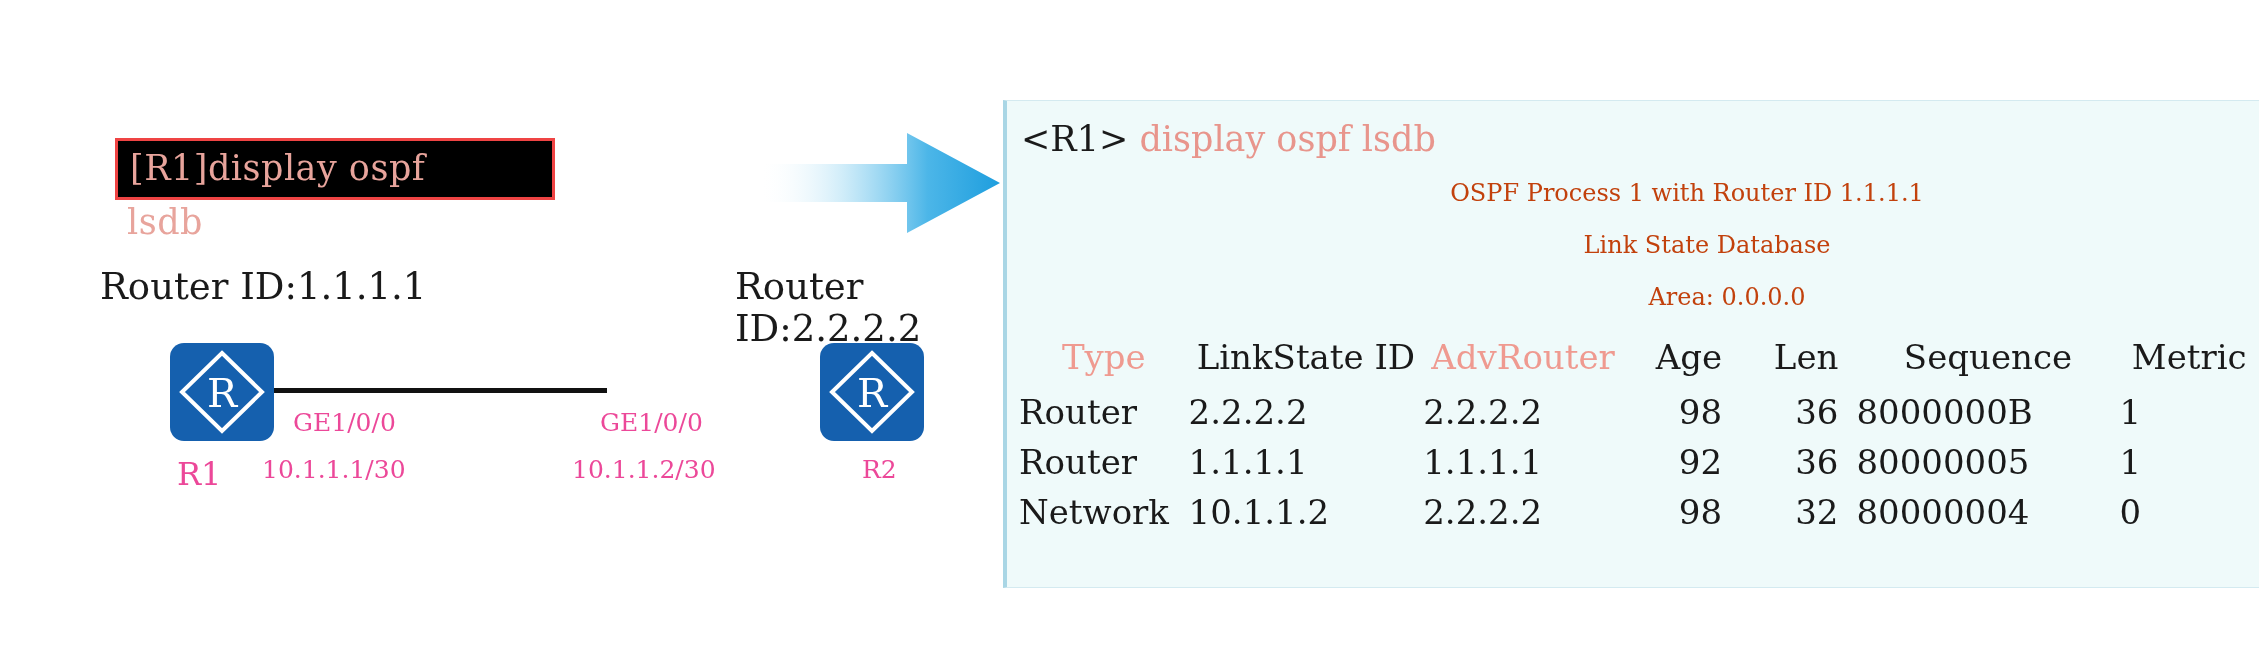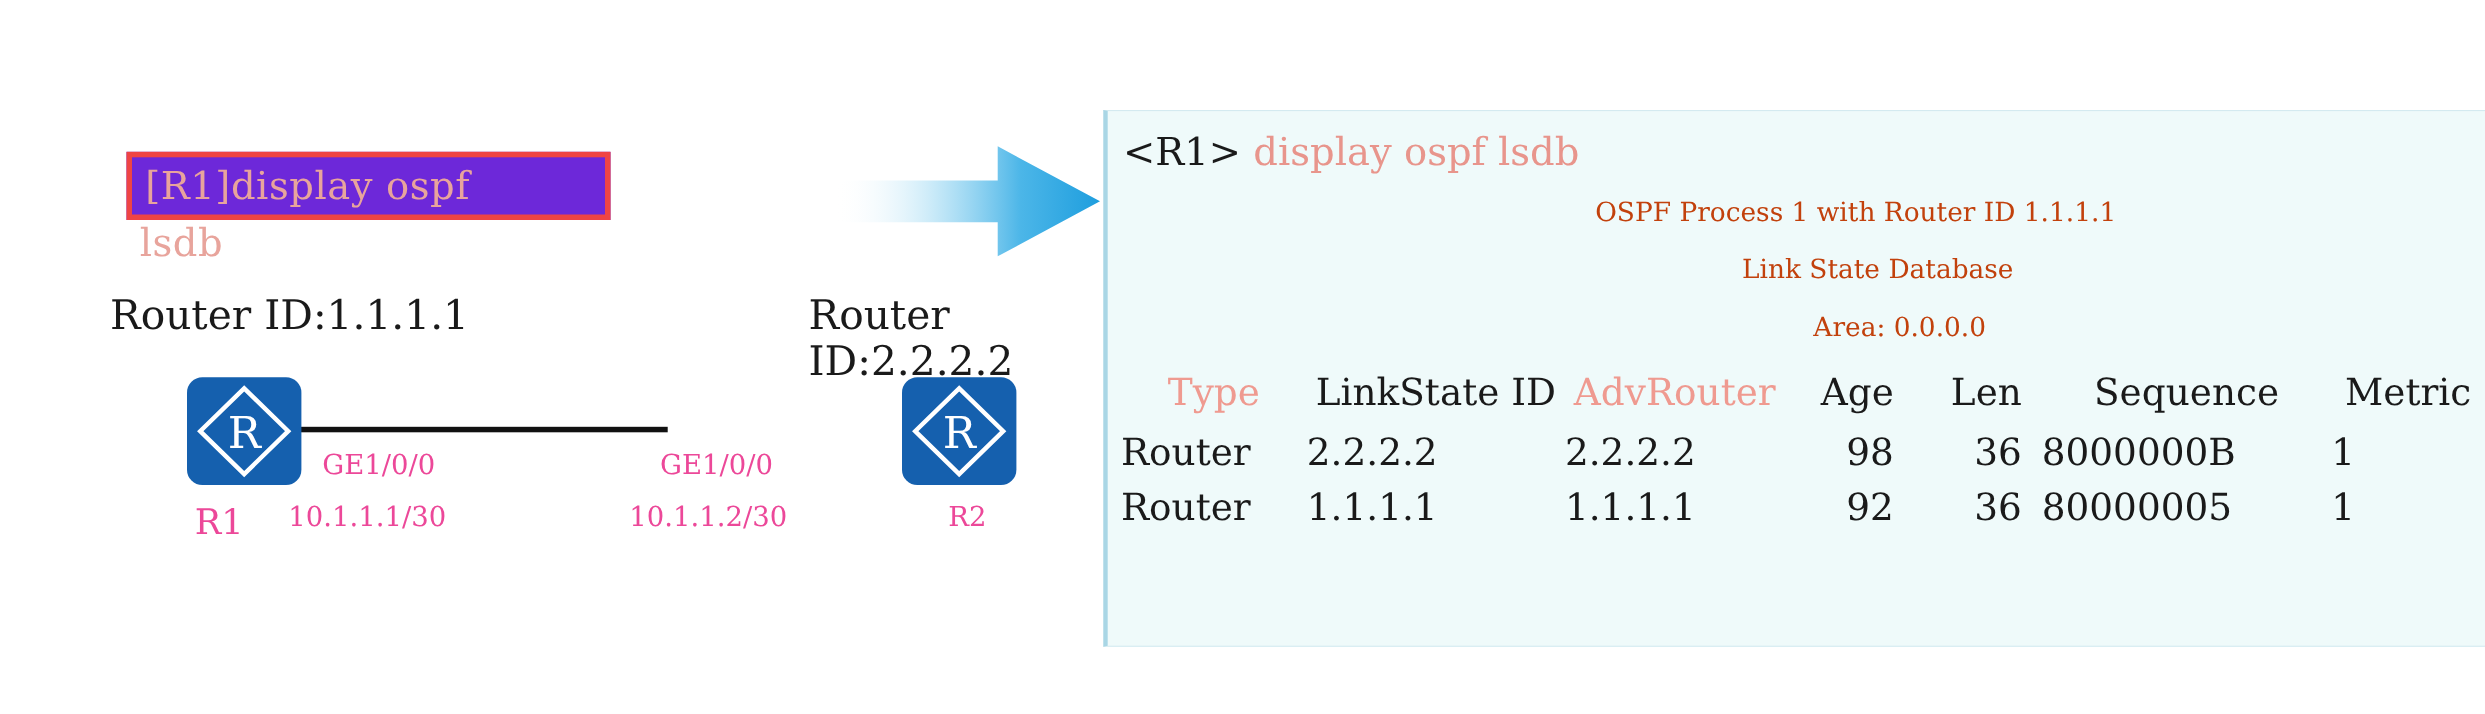--- a/index.html
+++ b/index.html
@@ -20,22 +20,22 @@
     position: absolute;
     left: 0; top: 0;
     width: 1000px; height: 649px;
   }
 
   
   #command-box {
     position: absolute;
     left: 115px; top: 138px;
     width: 440px; height: 62px;
-    background: #6d28d9;
-    border: 5px solid #ef4444;
+    background: #000000;
+    border: 3px solid #ef4444;
     box-sizing: border-box;
   }
   #command-box-text {
     position: absolute;
     left: 12px; top: 7px;
     font-family: "DejaVu Serif", serif;
     font-size: 35px;
     color: #e8a49c;
     letter-spacing: 0.5px;
     white-space: nowrap;
@@ -264,15 +264,24 @@
       </tr>
       <tr>
         <td class="col-type">Router</td>
         <td class="col-linkid">1.1.1.1</td>
         <td class="col-adv">1.1.1.1</td>
         <td class="col-age">92</td>
         <td class="col-len">36</td>
         <td class="col-seq">80000005</td>
         <td class="col-metric">1</td>
       </tr>
+      <tr>
+        <td class="col-type">Network</td>
+        <td class="col-linkid">10.1.1.2</td>
+        <td class="col-adv">2.2.2.2</td>
+        <td class="col-age">98</td>
+        <td class="col-len">32</td>
+        <td class="col-seq">80000004</td>
+        <td class="col-metric">0</td>
+      </tr>
     </tbody>
   </table>
 </div>
 
 </body></html>

